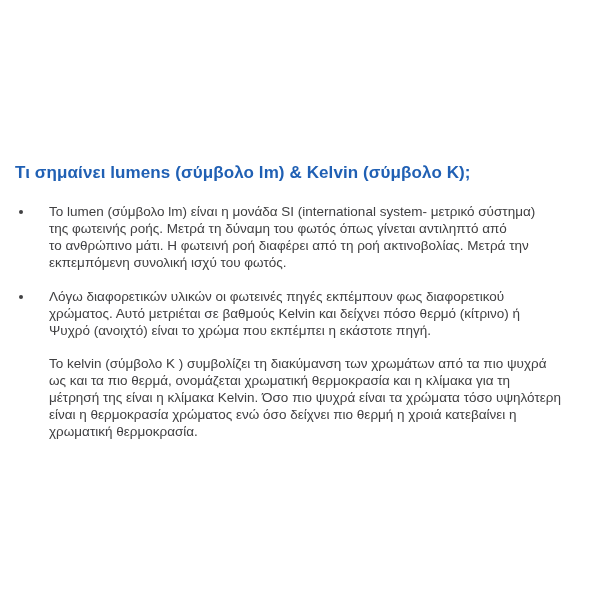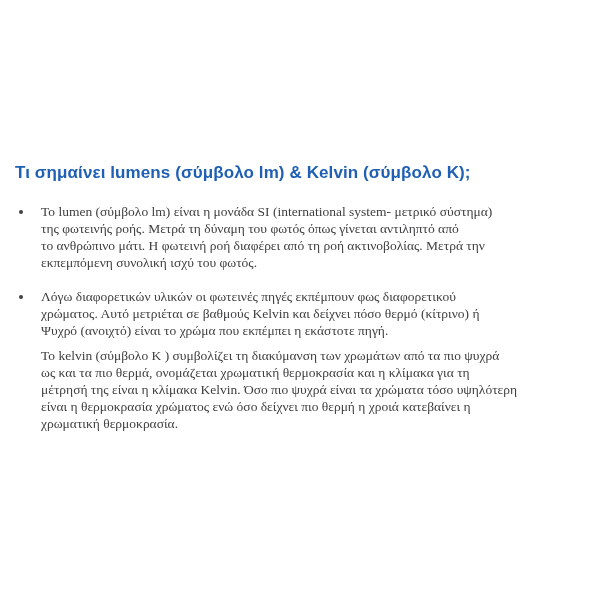--- a/index.html
+++ b/index.html
@@ -47,23 +47,22 @@
   .dot {
     position: absolute;
     left: 4px;
     top: 6.5px;
     width: 4px;
     height: 4px;
     border-radius: 50%;
     background: var(--body-text, #404042);
   }
   .bullet p {
-    margin: 8px;
+    margin: 16px;
     white-space: pre-line;
-    font-family: Liberation Serif, serif;
   }
 </style>
 </head>
 <body>
 
 <div class="page">
   <main class="article">
     <h1 class="heading">Τι σημαίνει lumens (σύμβολο lm) &amp; Kelvin (σύμβολο Κ);</h1>
     <ul class="bullets">
       <li class="bullet">

